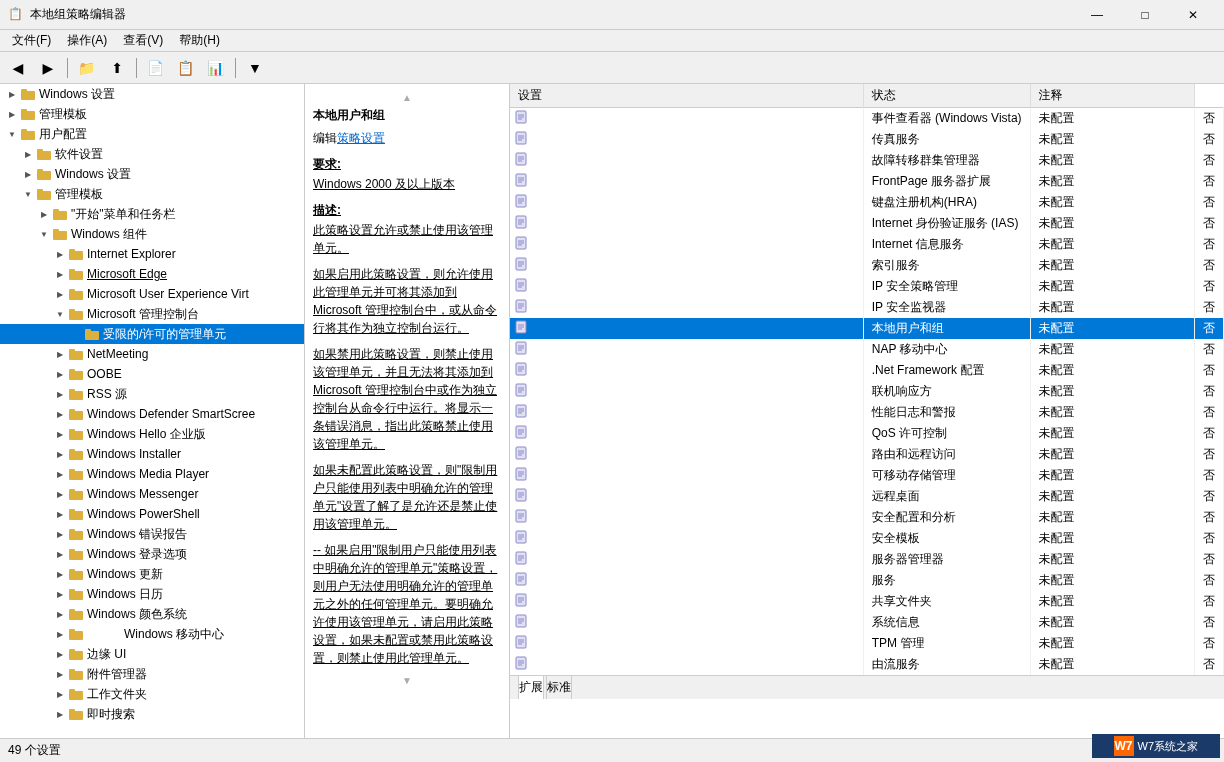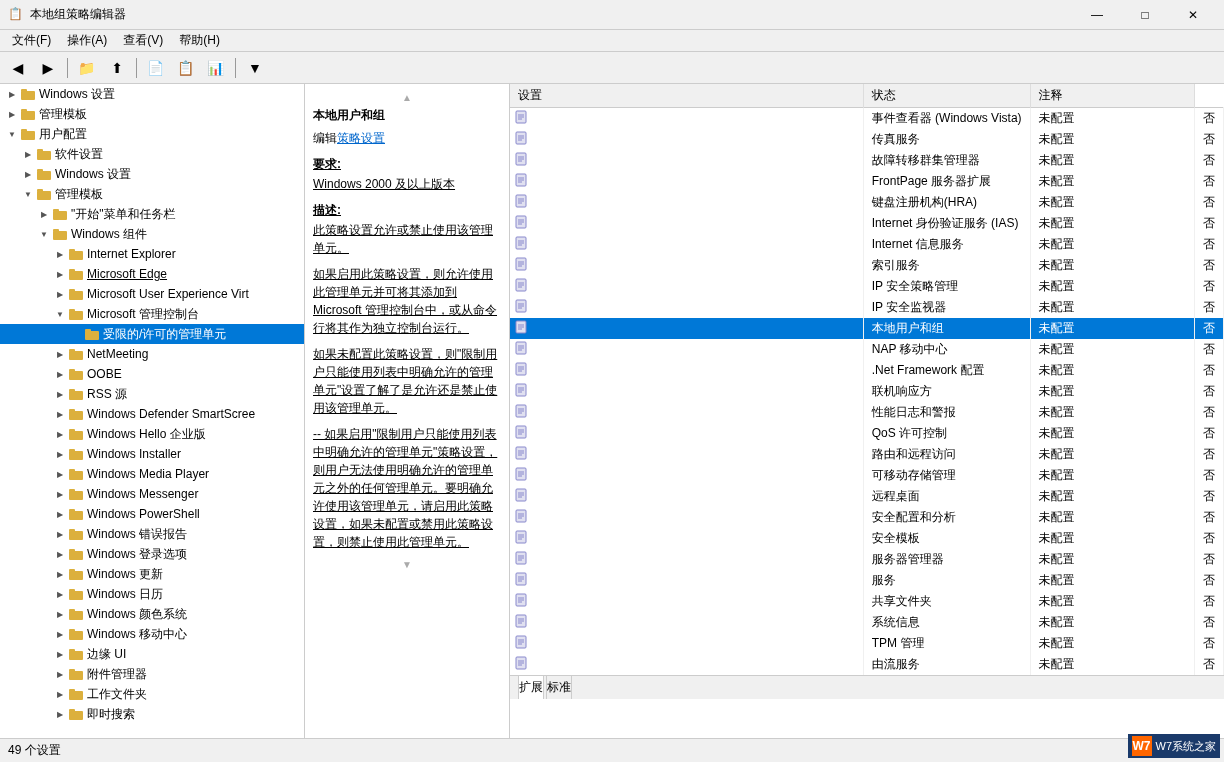--- a/index.html
+++ b/index.html
@@ -241,21 +241,21 @@
       font-size: 12px;
     }
 
     
     .watermark {
       position: absolute;
       bottom: 4px;
       right: 4px;
       background: #1a3a6a;
       color: white;
-      padding: 2px 4px;
+      padding: 2px 22px;
       font-size: 11px;
       display: flex;
       align-items: center;
       gap: 4px;
     }
     .watermark-logo {
       width: 20px;
       height: 20px;
       background: #ff6600;
       display: inline-flex;
@@ -581,21 +581,21 @@
           <span style="font-size: 12px;">Windows 颜色系统</span>
         </div>
         <div class="tree-item" style="padding-left: 52px;">
           <span class="tree-expander" style="font-size: 8px;">▶</span>
           <span class="tree-icon">
             <svg width="14" height="12" viewBox="0 0 14 12">
               <rect x="0" y="3" width="14" height="9" rx="1" fill="#dcb03d"></rect>
               <rect x="0" y="1" width="6" height="3" rx="1" fill="#dcb03d"></rect>
             </svg>
           </span>
-          <span style="font-size: 12px;">Windows 移动中心</span>
+          <span style="font-size: 12px; margin-left: 37px;">Windows 移动中心</span>
         </div>
         <div class="tree-item" style="padding-left: 52px;">
           <span class="tree-expander" style="font-size: 8px;">▶</span>
           <span class="tree-icon">
             <svg width="14" height="12" viewBox="0 0 14 12">
               <rect x="0" y="3" width="14" height="9" rx="1" fill="#dcb03d"></rect>
               <rect x="0" y="1" width="6" height="3" rx="1" fill="#dcb03d"></rect>
             </svg>
           </span>
           <span style="font-size: 12px;">边缘 UI</span>
@@ -644,20 +644,23 @@
       <span>Windows 2000 及以上版本</span>
     </div>
     <div class="middle-section">
       <label>描述:</label>
       <span>此策略设置允许或禁止使用该管理单元。</span>
     </div>
     <div class="middle-section">
       <span>如果启用此策略设置，则允许使用此管理单元并可将其添加到 Microsoft 管理控制台中，或从命令行将其作为独立控制台运行。</span>
     </div>
     <div class="middle-section">
+      <span>如果禁用此策略设置，则禁止使用该管理单元，并且无法将其添加到 Microsoft 管理控制台中或作为独立控制台从命令行中运行。将显示一条错误消息，指出此策略禁止使用该管理单元。</span>
+    </div>
+    <div class="middle-section">
       <span>如果未配置此策略设置，则"限制用户只能使用列表中明确允许的管理单元"设置了解了是允许还是禁止使用该管理单元。</span>
     </div>
     <div class="middle-section">
       <span>-- 如果启用"限制用户只能使用列表中明确允许的管理单元"策略设置，则用户无法使用明确允许的管理单元之外的任何管理单元。要明确允许使用该管理单元，请启用此策略设置，如果未配置或禁用此策略设置，则禁止使用此管理单元。</span>
     </div>
     <div style="text-align:center;font-size:10px;color:#aaa;margin-top:8px">▼</div>
   </div>
 
   <div class="right-panel">
     <table>

